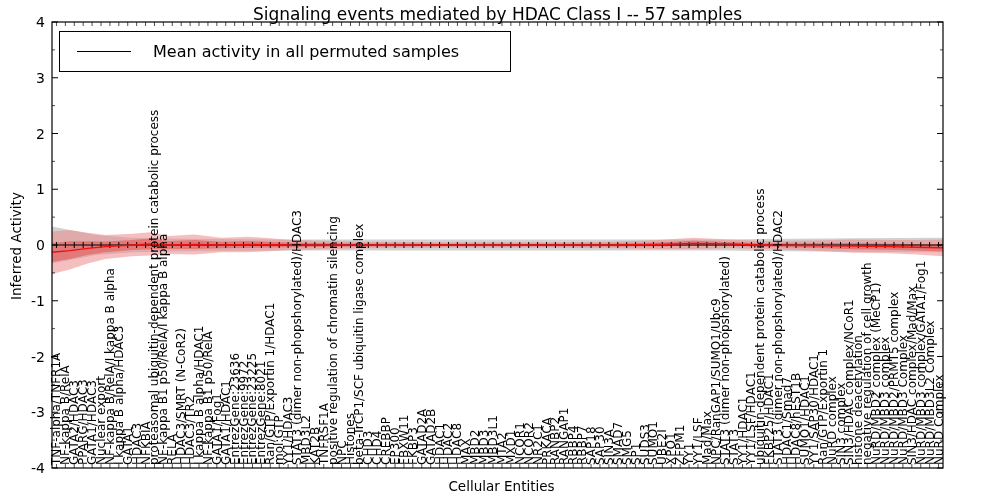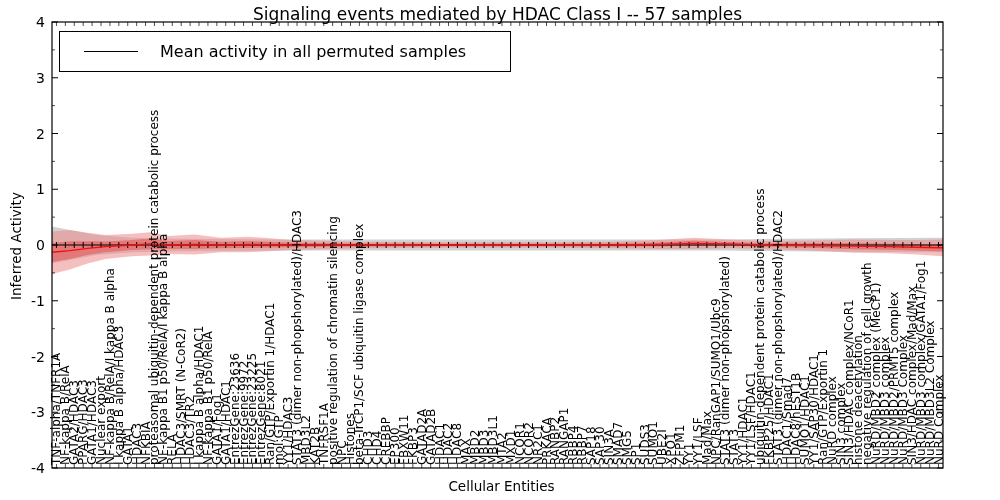--- a/index.html
+++ b/index.html
@@ -7,21 +7,21 @@
        font-family:"DejaVu Sans",sans-serif;color:#000;overflow:hidden;}
   .fig svg{position:absolute;left:0;top:0;}
   .title{position:absolute;left:0;top:4px;width:995px;text-align:center;
          font-size:17px;}
   .xlabel{position:absolute;left:4px;top:478px;width:995px;text-align:center;
           font-size:13.5px;}
   .ylabel{position:absolute;left:-64px;top:238px;width:160px;text-align:center;
           font-size:13.5px;transform:rotate(-90deg);transform-origin:center;}
   .legend{position:absolute;left:59px;top:31px;width:452px;
           background:#ffffff;border:1px solid #000;box-sizing:border-box;
-          padding:6px 0 7px 8px;}
+          padding:6px 0 7px 1px;}
   .lrow{display:flex;align-items:center;height:26px;font-size:16px;}
   .lline{display:inline-block;width:54px;height:0;border-top:1.6px solid #000;
          margin:0 22px 0 16px;flex:0 0 auto;}
 </style>
 </head>
 <body>
 
 <div class="fig">
   <svg id="plot" width="1000" height="500">
       <g>

